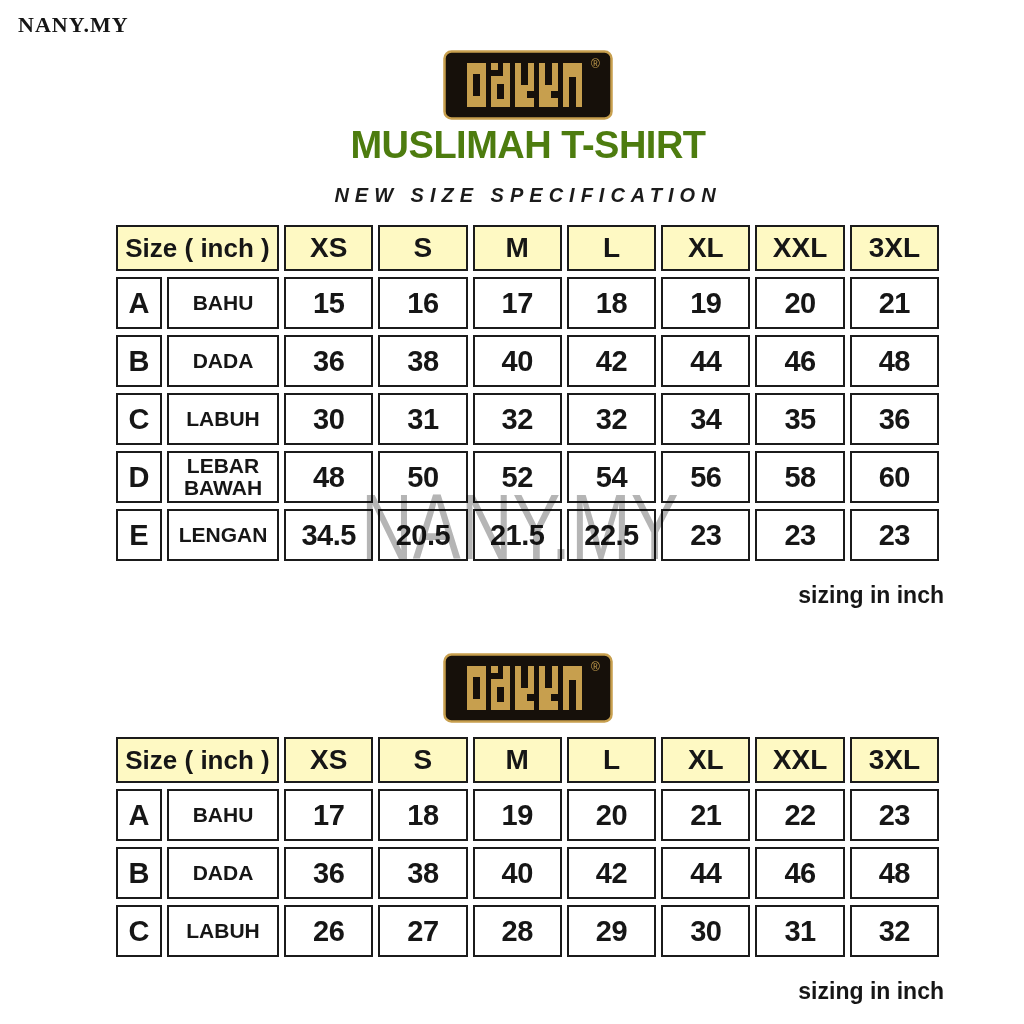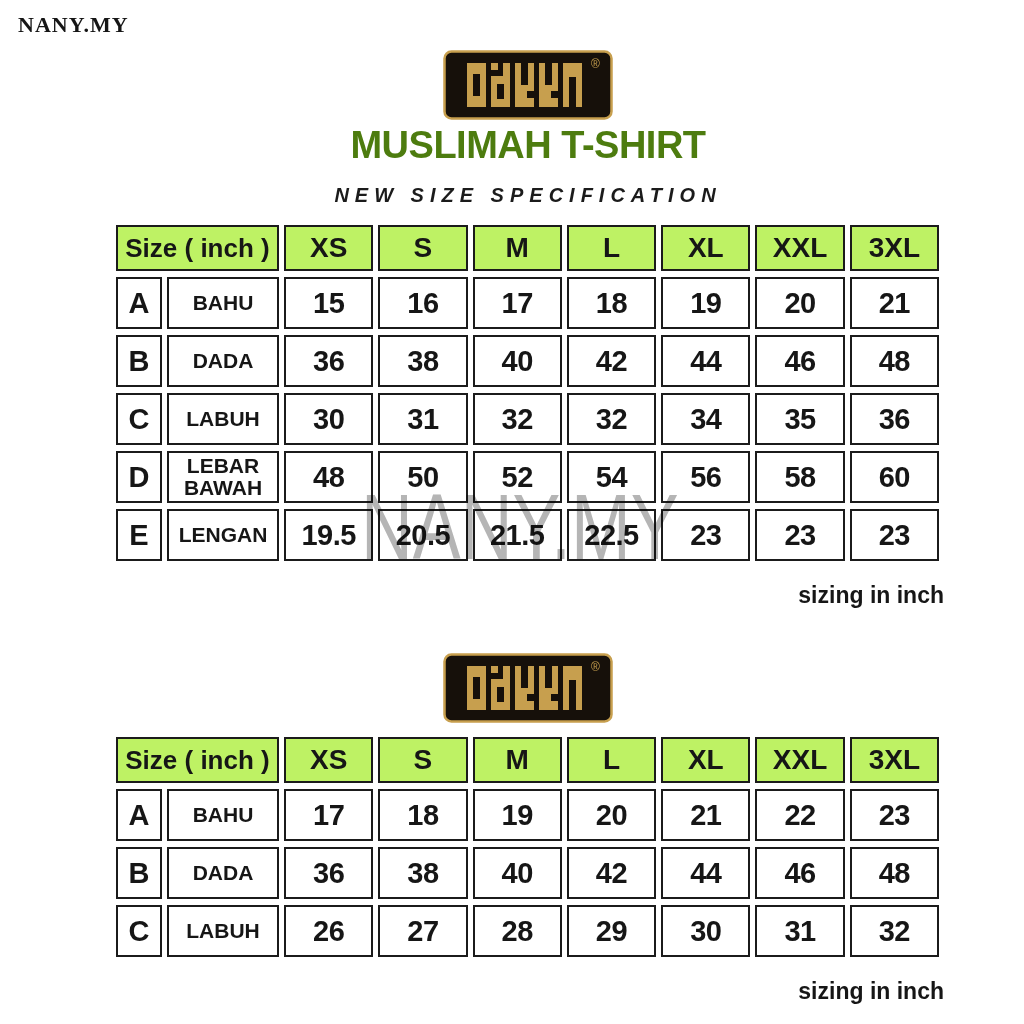--- a/index.html
+++ b/index.html
@@ -40,21 +40,21 @@
   table.size-table{
     width:833px;table-layout:fixed;
     border-collapse:separate;border-spacing:5px 6px;
   }
   table.size-table th, table.size-table td{
     border:2.5px solid #1b1b1b;
     text-align:center;vertical-align:middle;
     font-weight:700;color:#161616;
     padding:0;overflow:hidden;
   }
-  table.size-table thead th{background:#bef264;height:42px;}
+  table.size-table thead th{background:#fef9c3;height:42px;}
   table.size-table tbody th, table.size-table tbody td{background:#ffffff;height:48px;}
   .h-label{font-size:26px;}
   .h-size{font-size:28px;}
   .c-key{font-size:29px;}
   .c-label{font-size:21px;line-height:1.05;padding:2px 1px;}
   .c-val{font-size:29px;letter-spacing:-0.5px;}
   
   .wm-table{
     position:absolute;left:250px;top:262px;
     font-size:92px;font-weight:400;line-height:1;
@@ -173,21 +173,21 @@
               <td class="c-val">50</td>
               <td class="c-val">52</td>
               <td class="c-val">54</td>
               <td class="c-val">56</td>
               <td class="c-val">58</td>
               <td class="c-val">60</td>
             </tr>
             <tr>
               <th class="c-key">E</th>
               <th class="c-label">LENGAN</th>
-              <td class="c-val">19.5</td>
+              <td class="c-val">34.5</td>
               <td class="c-val">20.5</td>
               <td class="c-val">21.5</td>
               <td class="c-val">22.5</td>
               <td class="c-val">23</td>
               <td class="c-val">23</td>
               <td class="c-val">23</td>
             </tr>
           </tbody>
         </table>
       <div class="wm-table">NANY.MY</div>

